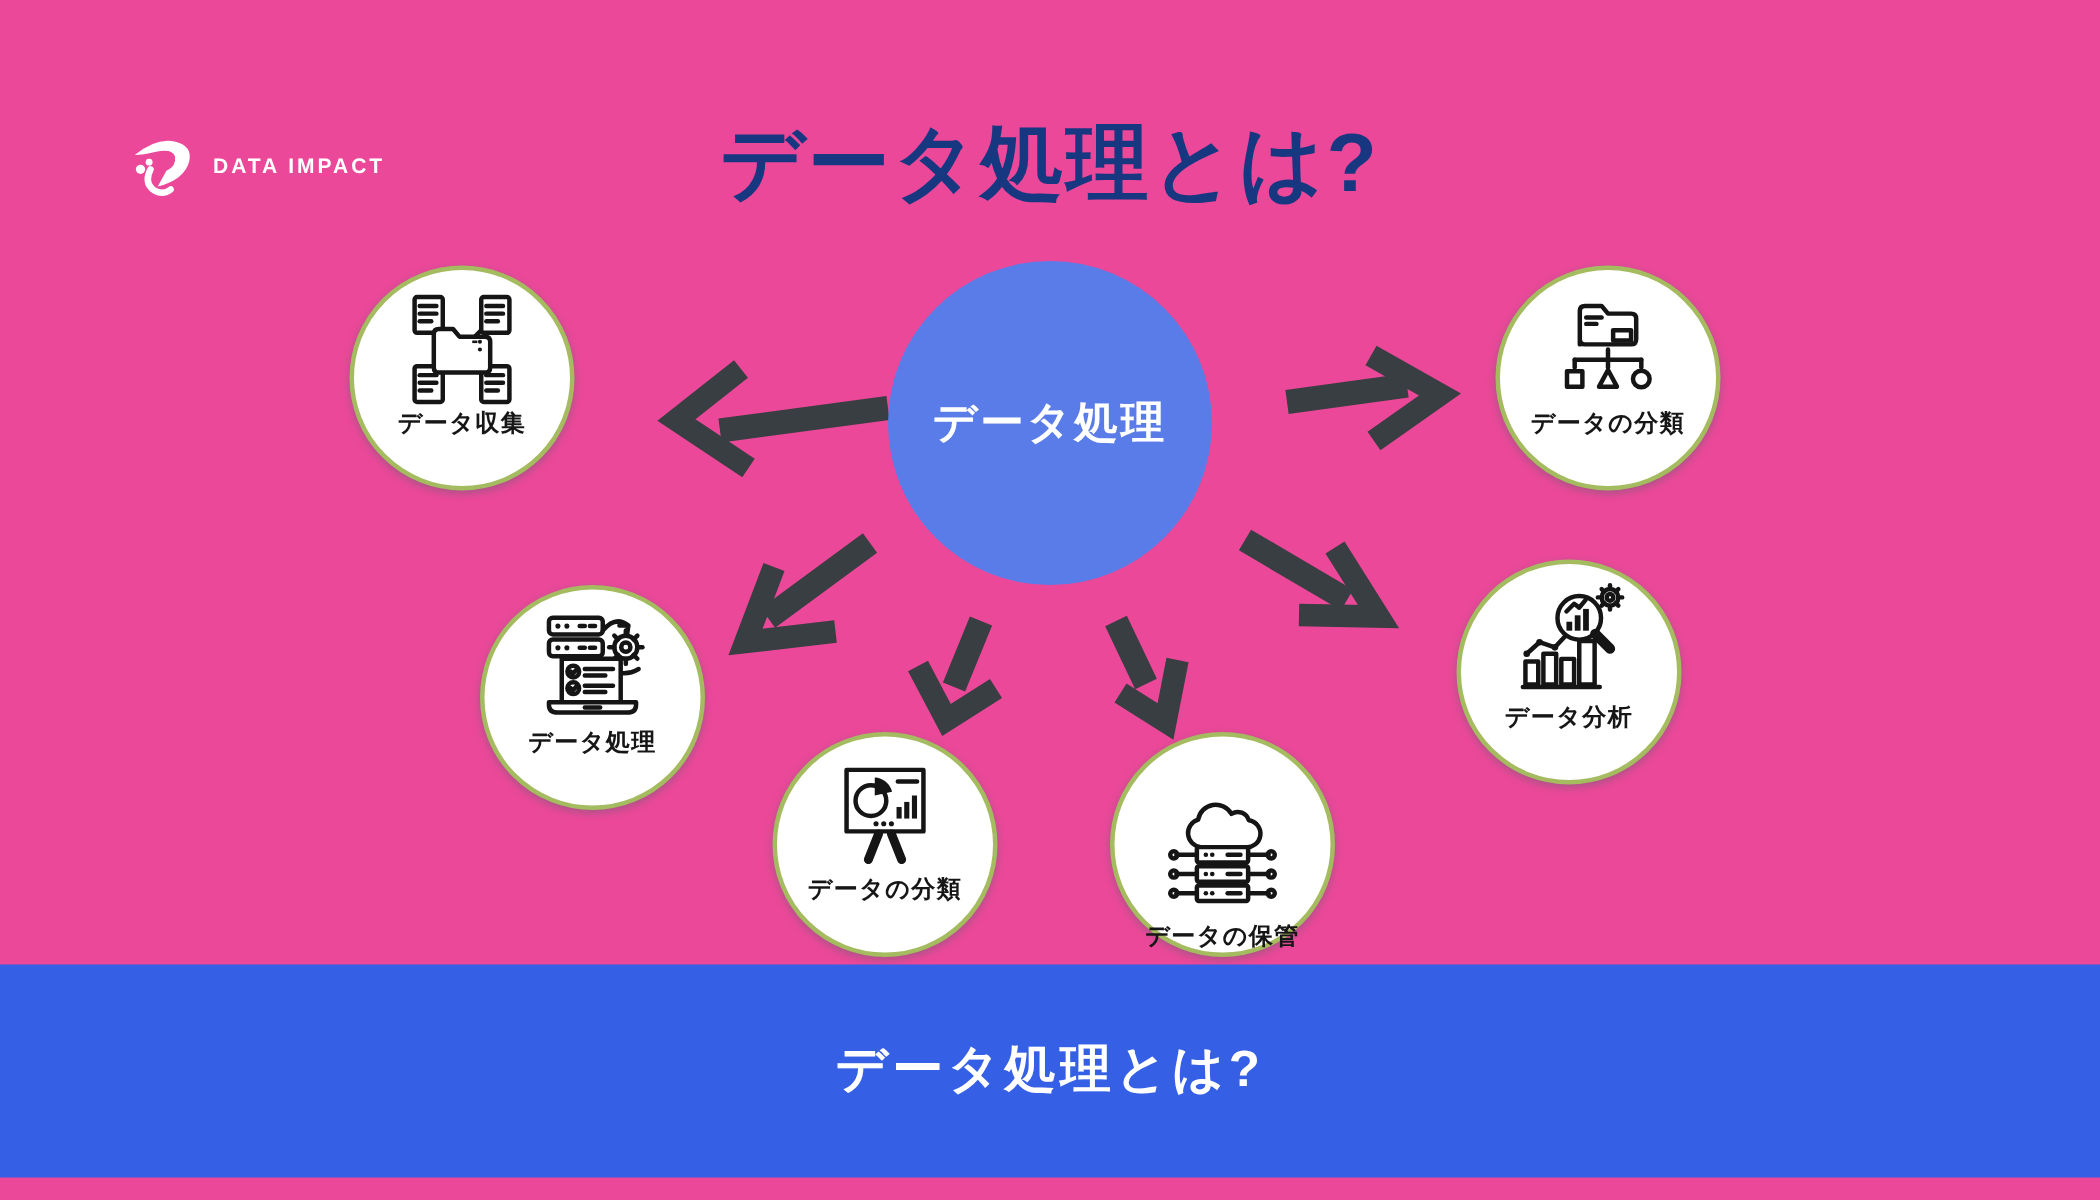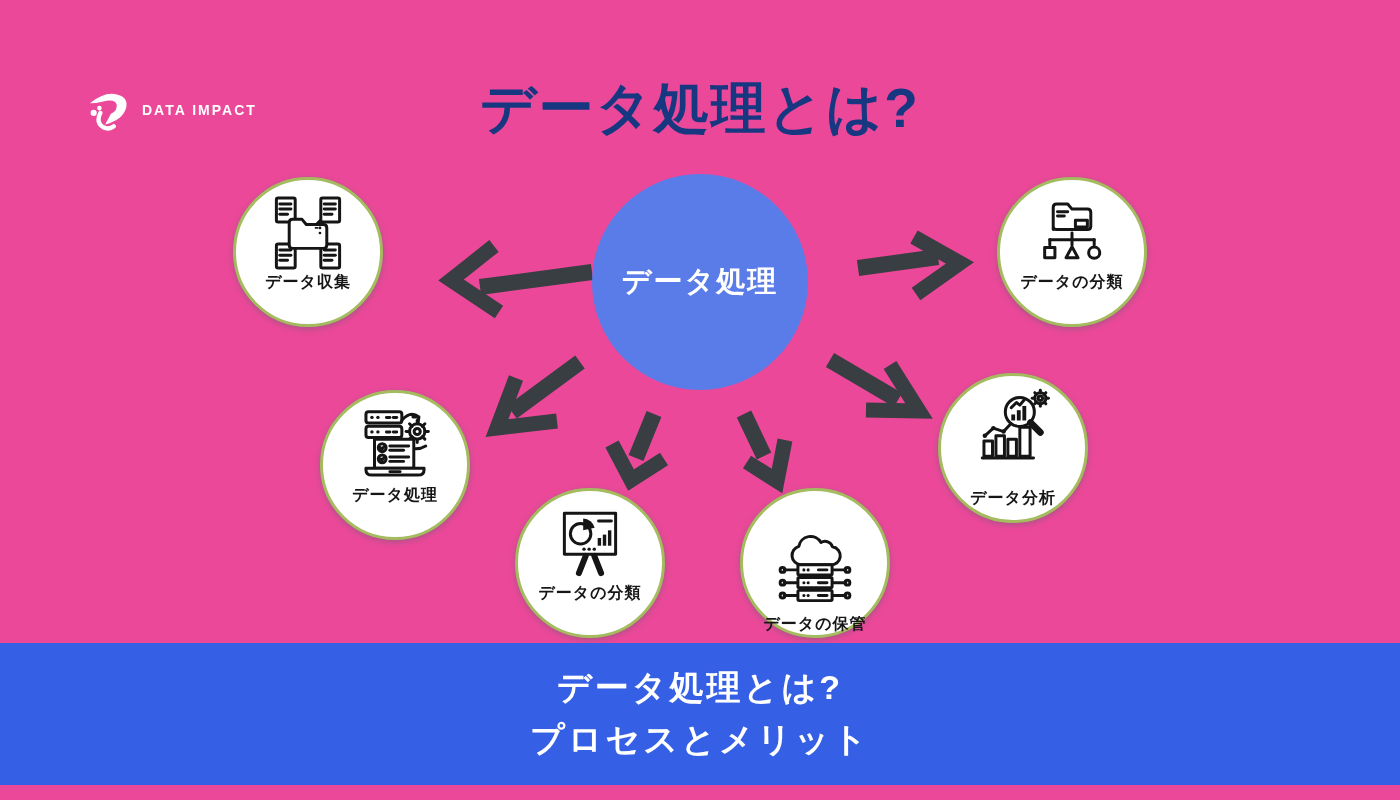--- a/index.html
+++ b/index.html
@@ -50,21 +50,21 @@
   }
   .node .icon{width:82px;height:82px;margin-top:12px;}
   .node .icon svg{width:100%;height:100%;}
   .node-label{
     font-size:16px;font-weight:bold;color:#161616;
     margin-top:-2px;white-space:nowrap;letter-spacing:1px;
   }
   .node-collection{left:233px;top:177px;}
   .node-classification{left:997px;top:177px;}
   .node-processing{left:320px;top:390px;}
-  .node-analysis{left:938px;top:373px;gap:20px;}
+  .node-analysis{left:971px;top:373px;}
   .node-presentation{left:515px;top:488px;}
   .node-storage{left:740px;top:488px;justify-content:flex-end;}
   
   .arrows{
     position:absolute;left:0;top:0;width:1400px;height:800px;
     pointer-events:none;
   }
   .arrows .shaft{stroke:#383e41;stroke-width:16;stroke-linecap:butt;}
   .arrows .head{stroke:#383e41;stroke-width:15;fill:none;stroke-linejoin:miter;stroke-linecap:butt;}
   
@@ -349,16 +349,15 @@
           <line x1="52" y1="57" x2="62" y2="57"></line>
           <line x1="52" y1="72" x2="62" y2="72"></line>
         </g>
       </svg>
     </span>
     <span class="node-label">データの保管</span>
   </div>
 
   <div class="banner">
     <div class="banner-line">データ処理とは?</div>
-    <div class="banner-line">プロセスとメリット</div>
   </div>
 
 </div>
 
 </body></html>

